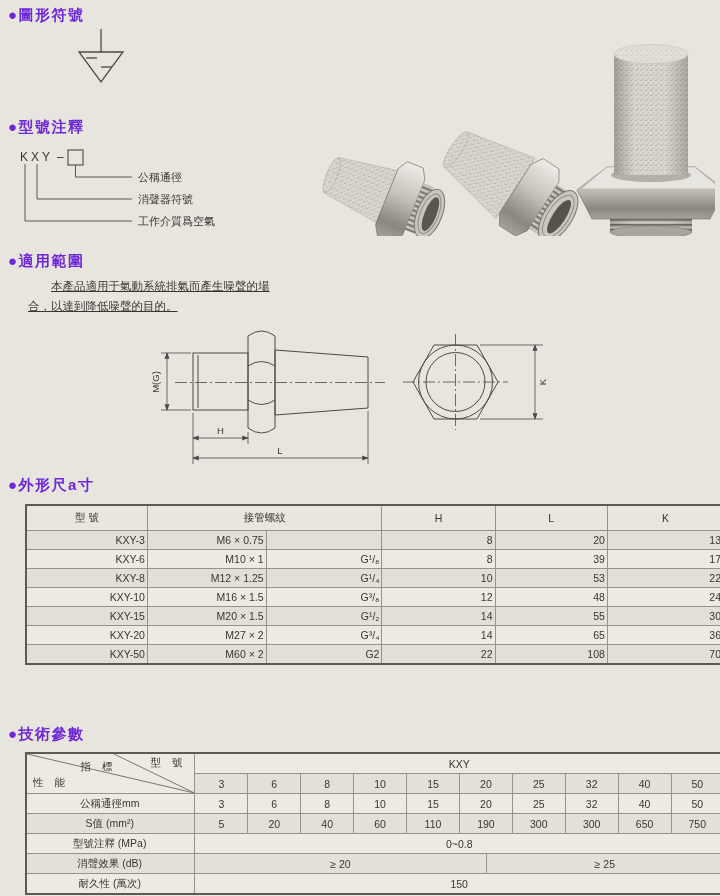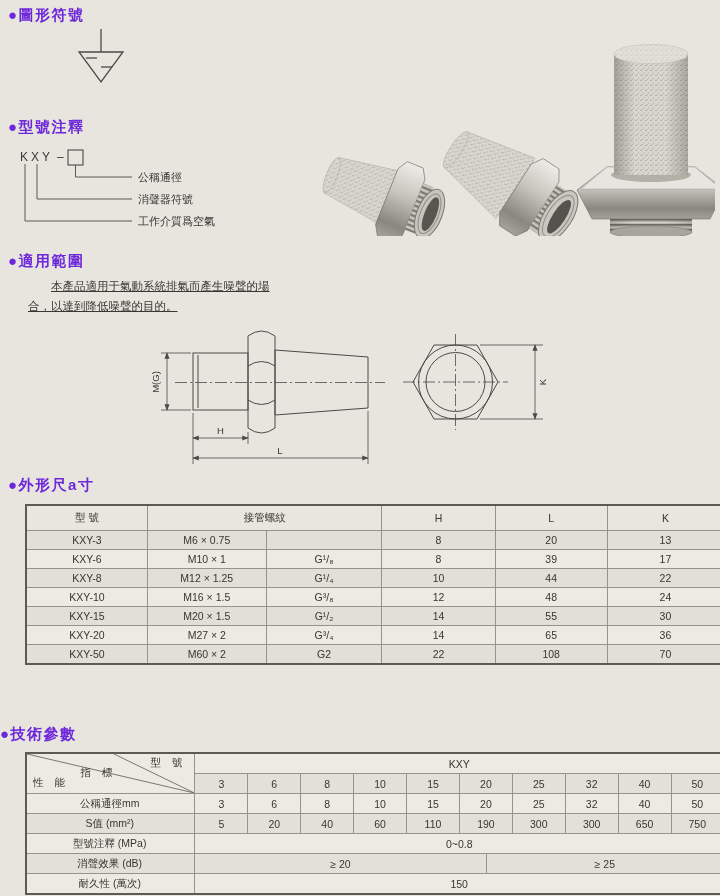--- a/index.html
+++ b/index.html
@@ -22,31 +22,31 @@
   table{
     position:absolute;border-collapse:collapse;table-layout:fixed;
     font-size:10.5px;color:#38362f;margin-left:15px;
   }
   td,th{
     border:1px solid #97938a;text-align:center;vertical-align:middle;
     padding:0 2px;font-weight:normal;overflow:hidden;white-space:nowrap;
   }
   .t1{left:10px;top:504px;width:700px;border:2px solid #5d5a52;}
   .t1 th{height:24px;background:#e9e6e0;}
-  .t1 td{height:18px;}
+  .t1 td{height:18px;text-align:right;}
   .t1 tbody tr:nth-child(odd){background:#e2dfd8;}
   .t1 tbody tr:nth-child(even){background:#edeae4;}
   .t2{left:10px;top:752px;width:700px;border:2px solid #5d5a52;}
   .t2 td{height:19px;}
   .t2 tr:nth-child(even){background:#e3e0d9;}
   .t2 tr:nth-child(odd){background:#edeae4;}
   .t2 .lbl{padding-right:4px;}
   .corner{position:relative;padding:0;}
   .corner svg{position:absolute;inset:0;width:100%;height:100%;}
-  .corner .c-top{position:absolute;top:12px;left:32%;letter-spacing:4px;text-align:center;}
+  .corner .c-top{position:absolute;top:6px;left:32%;letter-spacing:4px;text-align:center;}
   .corner .c-right{position:absolute;top:2px;right:8px;letter-spacing:4px;}
   .corner .c-bottom{position:absolute;bottom:3px;left:6px;letter-spacing:4px;}
   .split-cell{padding:0;}
   .split{display:flex;width:100%;height:100%;align-items:flex-start;}
   .split .s-left{width:55%;border-right:1px solid #97938a;align-self:stretch;
     display:flex;align-items:center;justify-content:center;}
   .split .s-right{flex:1;align-self:stretch;display:flex;align-items:center;justify-content:center;}
 </style>
 </head>
 <body>
@@ -229,21 +229,21 @@
           <td>G¹/₈</td>
           <td>8</td>
           <td>39</td>
           <td>17</td>
         </tr>
       <tr>
           <td>KXY-8</td>
           <td>M12 × 1.25</td>
           <td>G¹/₄</td>
           <td>10</td>
-          <td>44</td>
+          <td>53</td>
           <td>22</td>
         </tr>
       <tr>
           <td>KXY-10</td>
           <td>M16 × 1.5</td>
           <td>G³/₈</td>
           <td>12</td>
           <td>48</td>
           <td>24</td>
         </tr>
@@ -267,21 +267,21 @@
           <td>KXY-50</td>
           <td>M60 × 2</td>
           <td>G2</td>
           <td>22</td>
           <td>108</td>
           <td>70</td>
         </tr>
     </tbody>
   </table>
 
-  <div class="heading" style="left:0;top:725px">●技術參數</div>
+  <div class="heading" style="left:8px;top:725px">●技術參數</div>
 
   <table class="t2">
     <colgroup>
       <col style="width:24.2%">
       <col style="width:7.58%">
         <col style="width:7.58%">
         <col style="width:7.58%">
         <col style="width:7.58%">
       <col style="width:7.58%">
         <col style="width:7.58%">

